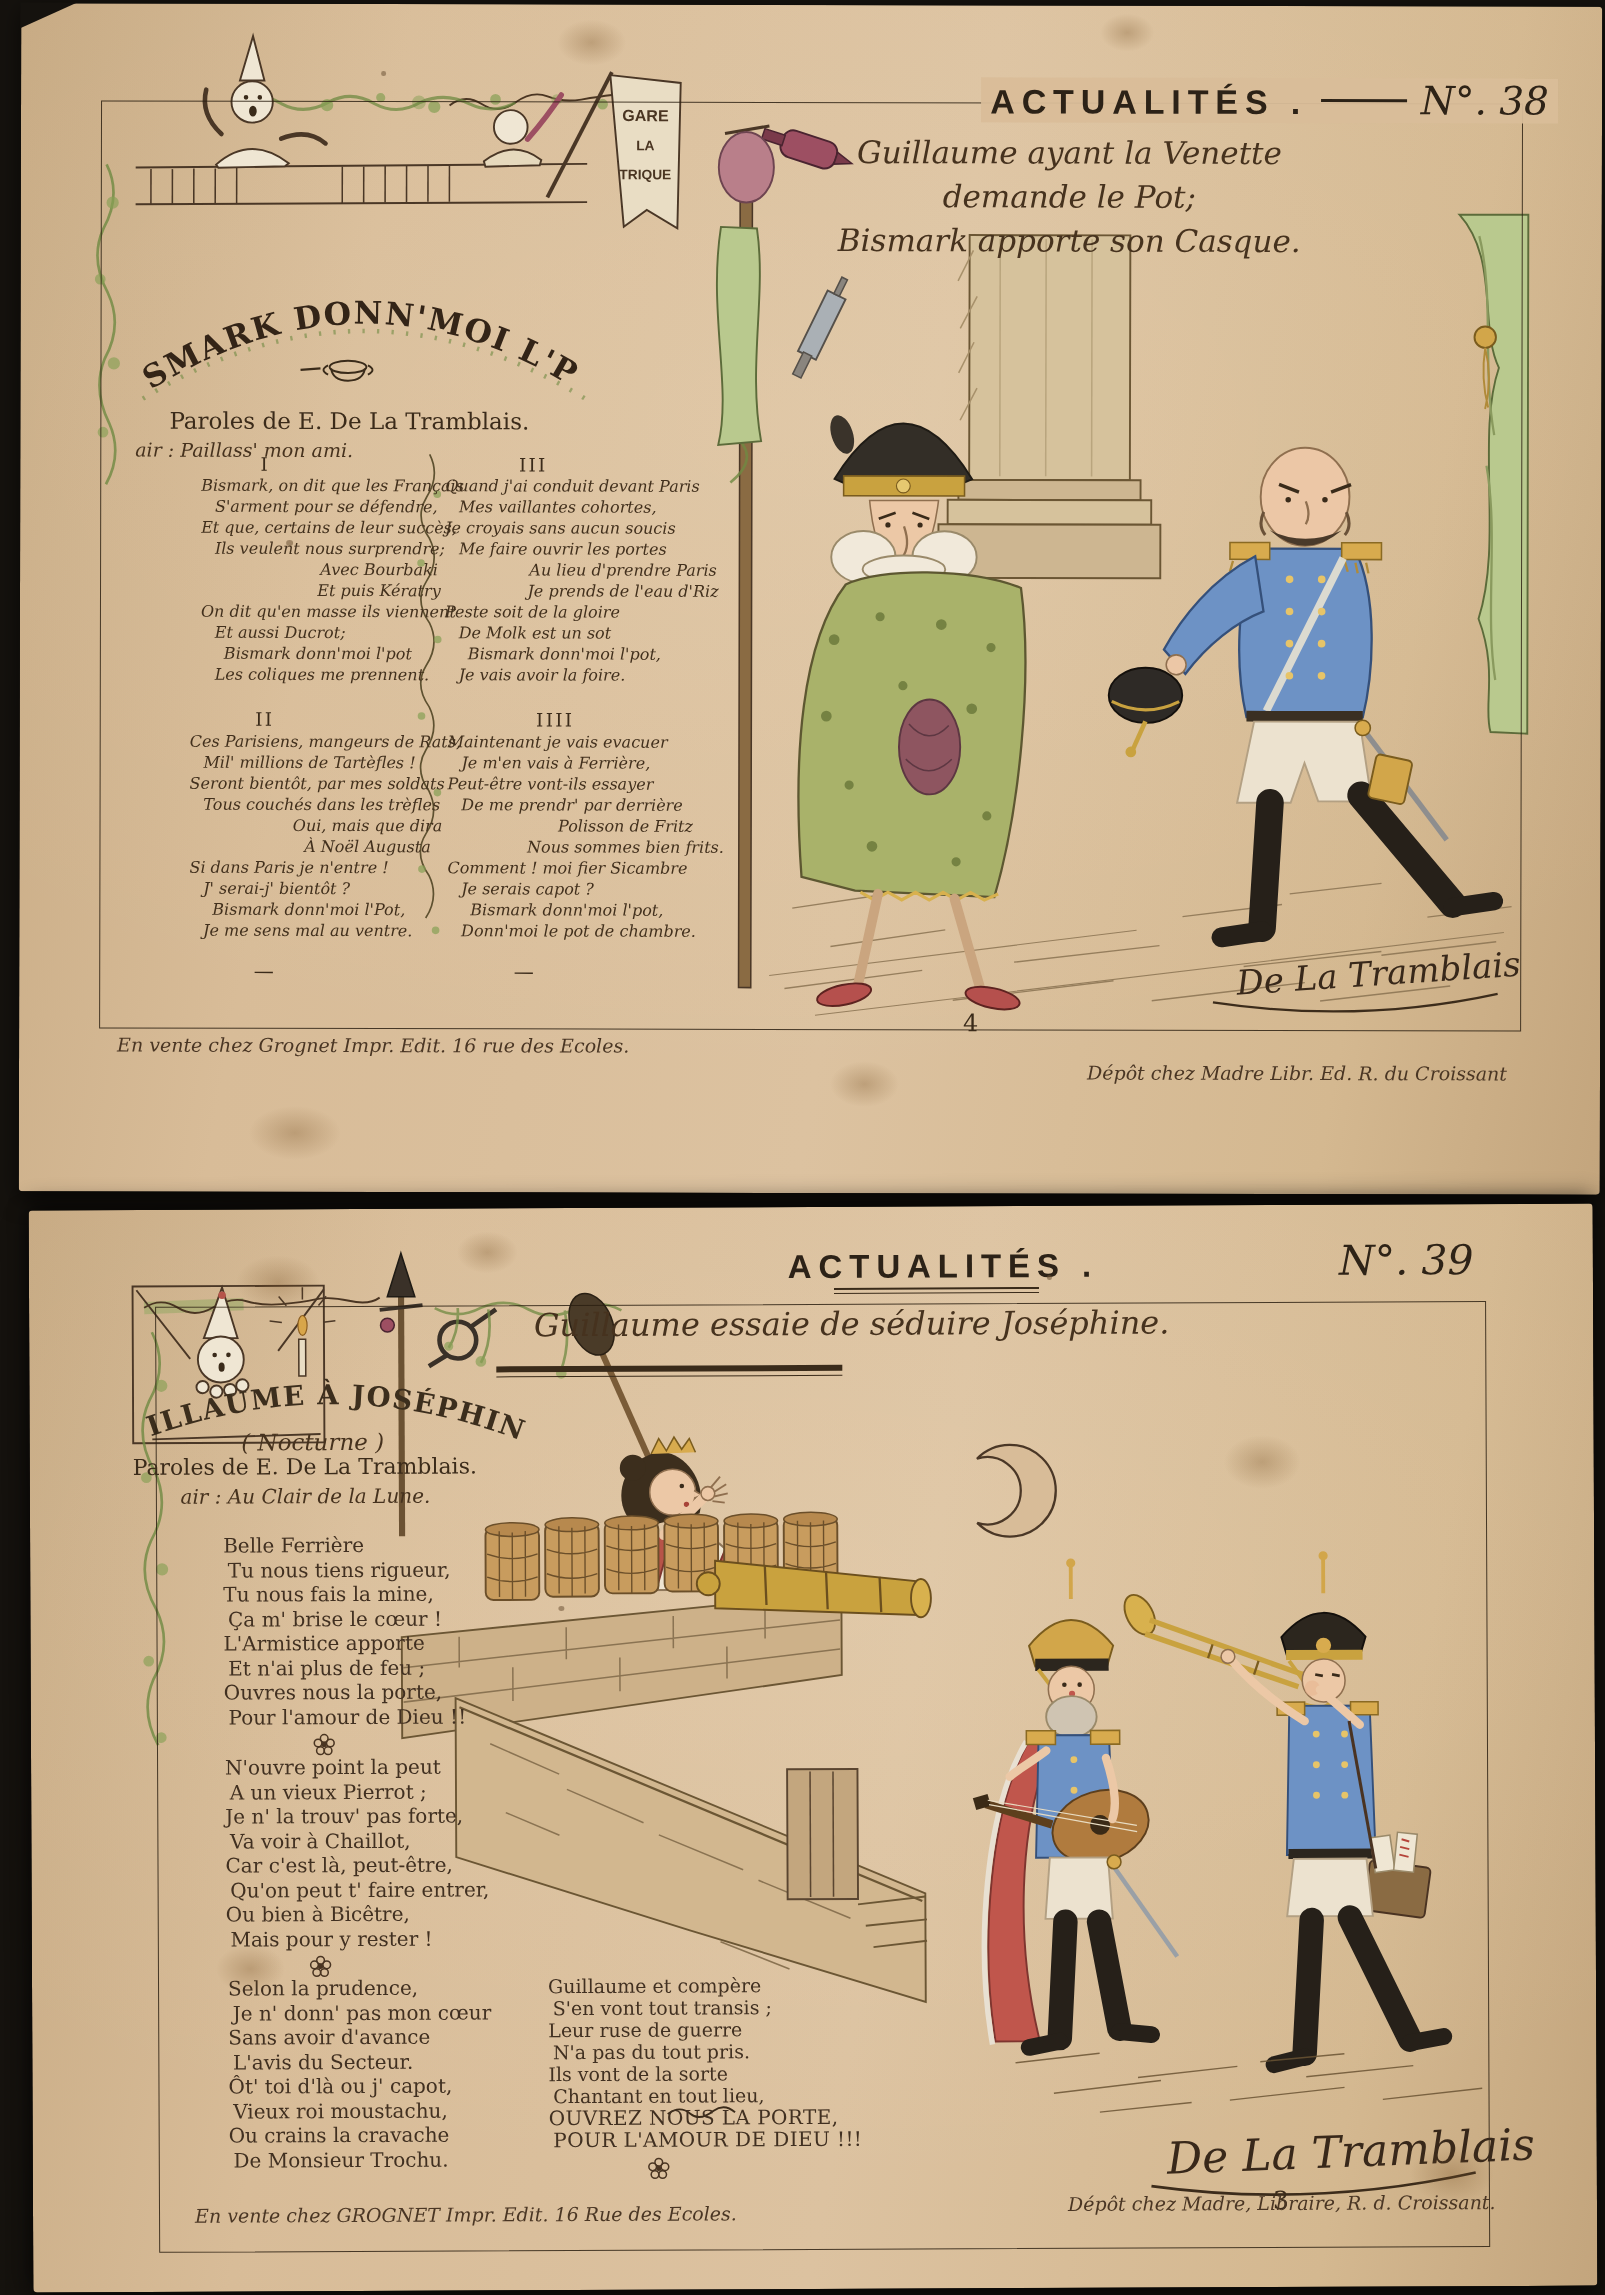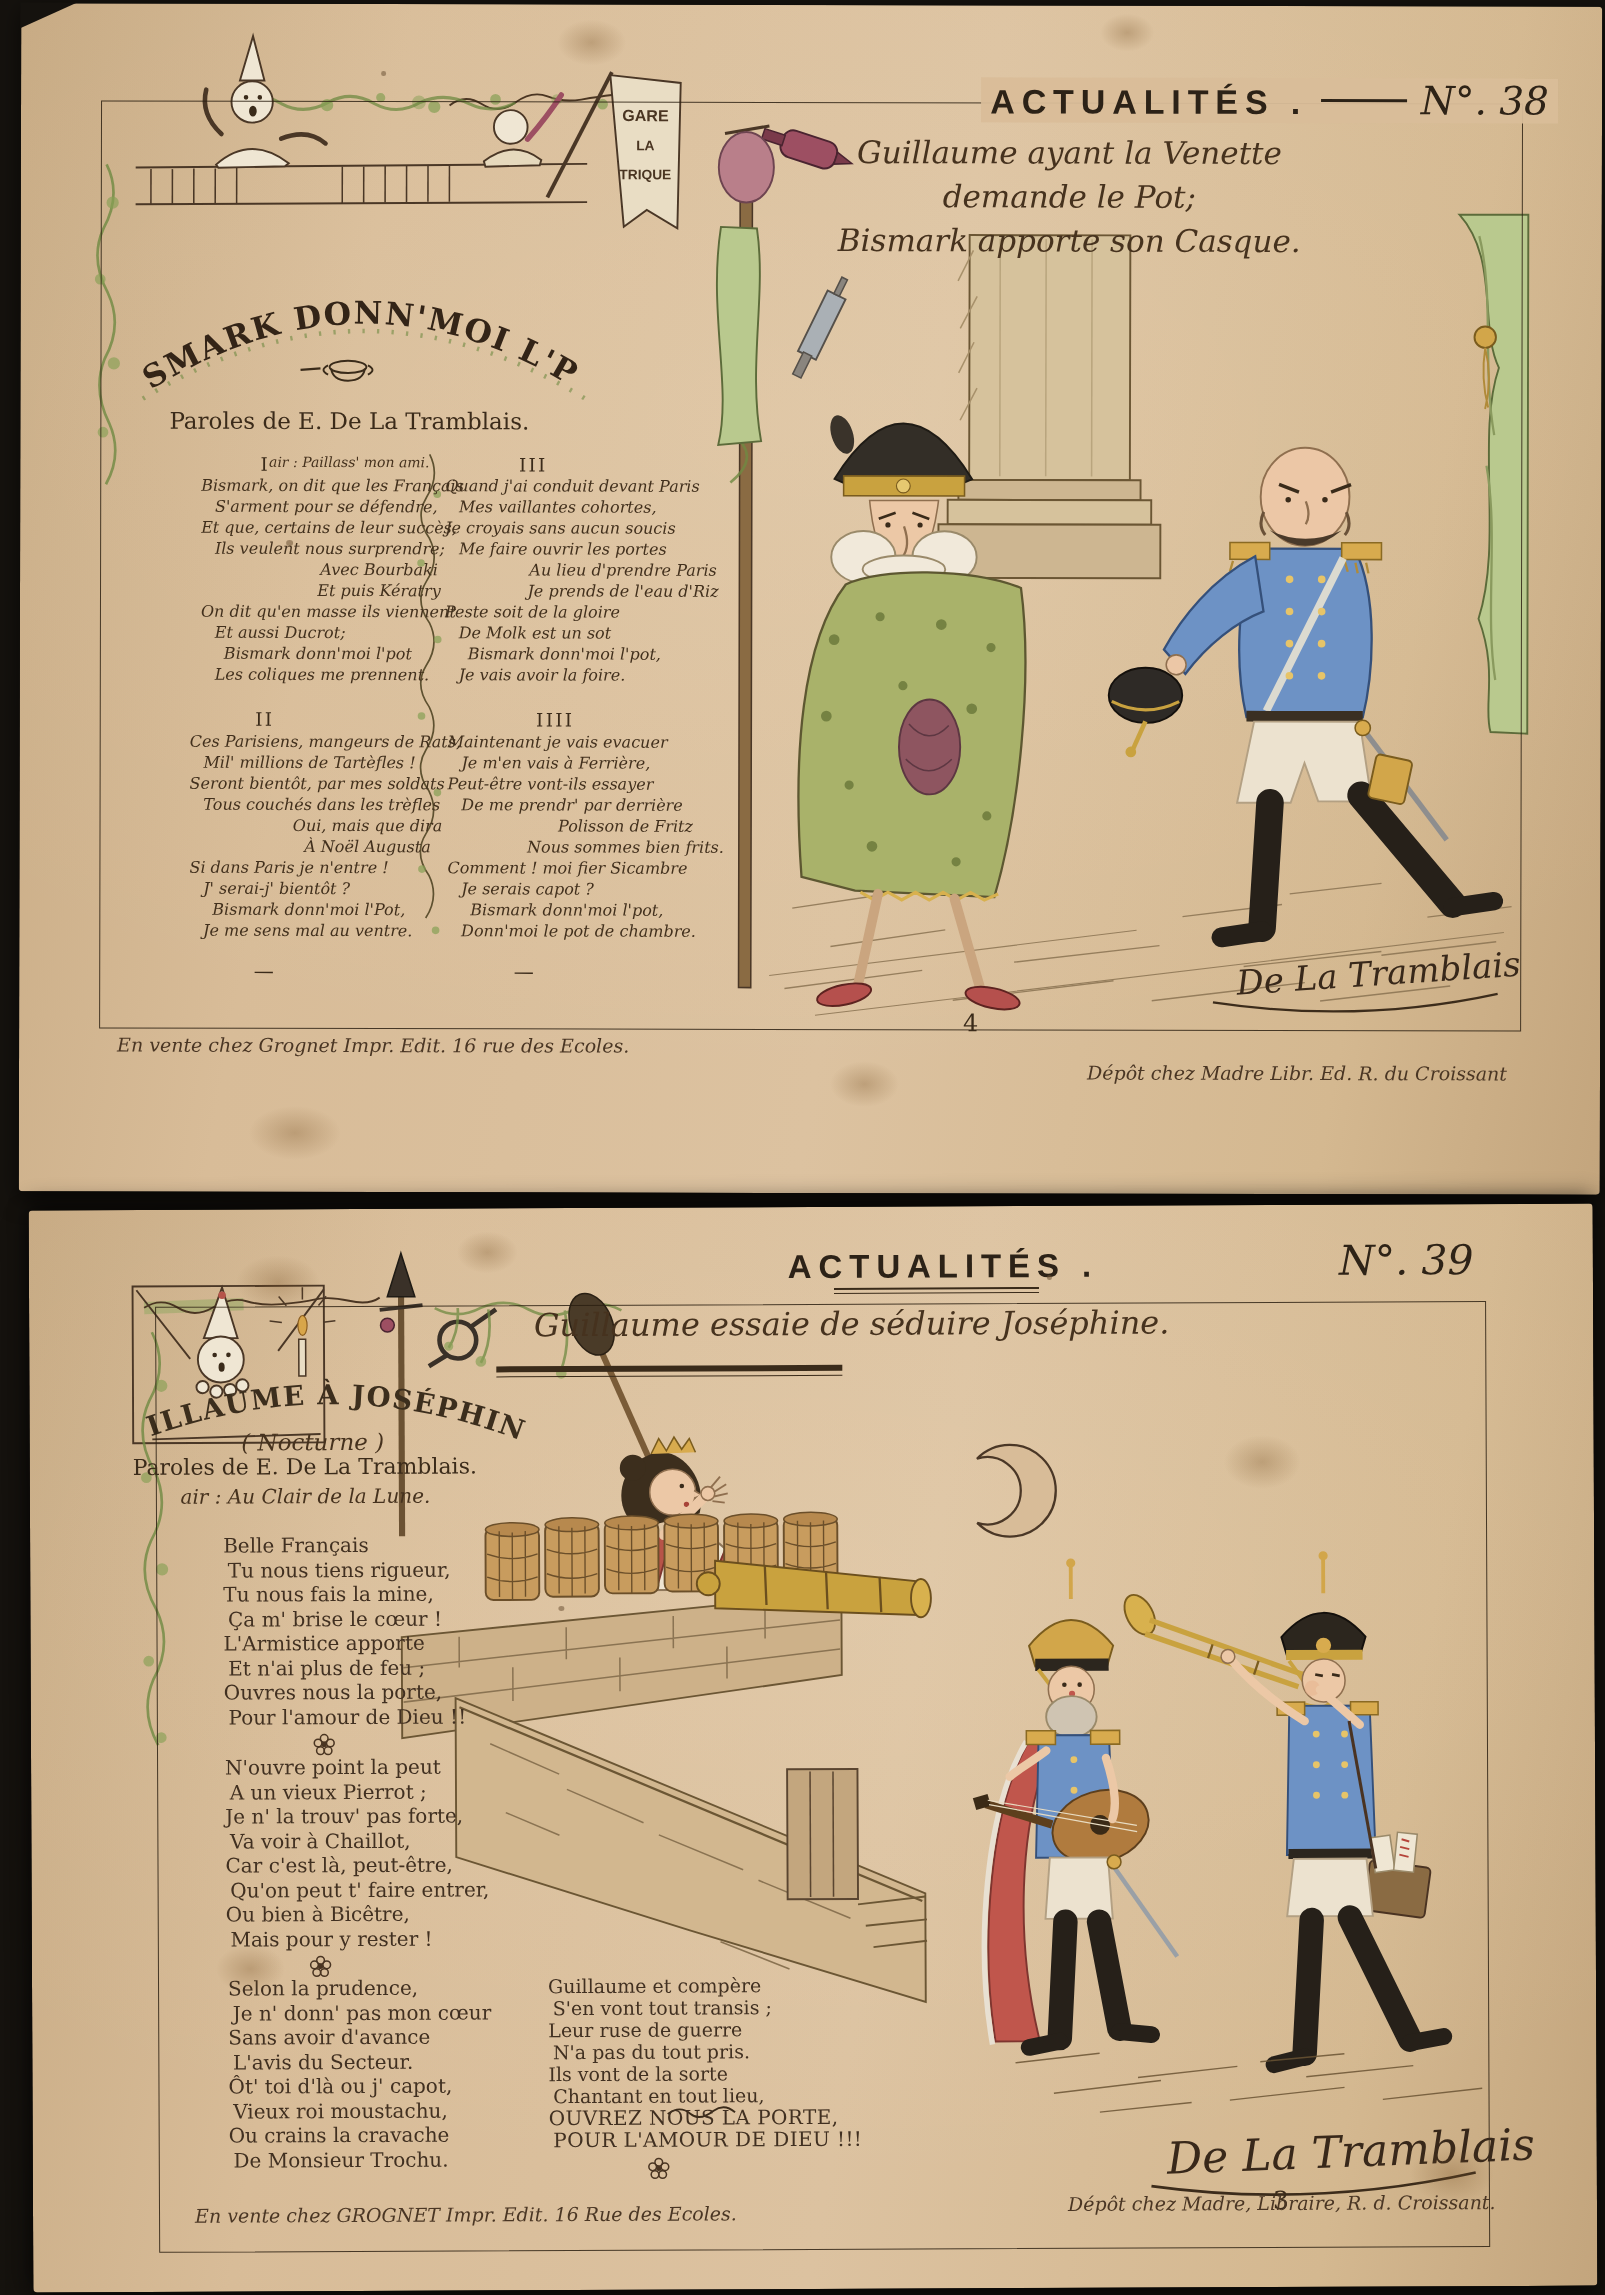--- a/index.html
+++ b/index.html
@@ -279,21 +279,21 @@
       <span class="act-num">N°. 38</span>
     </div>
 
     <div class="abs hand" style="left:796px;top:125px;width:505px;text-align:center;font-size:31px;line-height:44px;">
         <div class="capline">Guillaume ayant la Venette</div>
         <div class="capline">demande le Pot;</div>
         <div class="capline">Bismark apporte son Casque.</div>
       </div>
 
     <div class="abs print-rm nowrap" style="left:107px;top:404px;width:444px;text-align:center;font-size:23px;">Paroles de E. De La Tramblais.</div>
-    <div class="abs hand nowrap" style="left:115px;top:450px;width:428px;text-align:center;font-size:14px;">air : Paillass' mon ami.</div>
+    <div class="abs hand nowrap" style="left:115px;top:435px;width:428px;text-align:left;font-size:19px;">air : Paillass' mon ami.</div>
 
     <div class="abs numeral" style="left:115px;top:450px;width:260px;">I</div>
     <div class="abs verse38" style="left:181px;top:471px;width:321px;">
         <div class="vline">Bismark, on dit que les Français</div>
         <div class="vline">S'arment pour se défendre,</div>
         <div class="vline">Et que, certains de leur succès,</div>
         <div class="vline">Ils veulent nous surprendre;</div>
         <div class="vline">Avec Bourbaki</div>
         <div class="vline">Et puis Kératry</div>
         <div class="vline">On dit qu'en masse ils viennent</div>
@@ -632,21 +632,21 @@
     <div class="abs act-num nowrap" style="left:1310px;top:32px;font-size:41px;">N°. 39</div>
 
     <div class="abs hand nowrap" style="left:501px;top:98px;width:643px;text-align:center;font-size:32px;">Guillaume essaie de séduire Joséphine.</div>
     <div class="bar39" style="left:467px;top:158px;width:346px;"></div>
 
     <div class="abs hand nowrap" style="left:130px;top:220px;width:306px;text-align:center;font-size:23px;">( Nocturne )</div>
     <div class="abs print-rm nowrap" style="left:99px;top:245px;width:352px;text-align:center;font-size:22px;">Paroles de E. De La Tramblais.</div>
     <div class="abs hand nowrap" style="left:115px;top:275px;width:321px;text-align:center;font-size:20px;">air : Au Clair de la Lune.</div>
 
     <div class="abs verse39" style="left:193px;top:324px;width:291px;">
-        <div class="vline">Belle Français</div>
+        <div class="vline">Belle Ferrière</div>
         <div class="vline">Tu nous tiens rigueur,</div>
         <div class="vline">Tu nous fais la mine,</div>
         <div class="vline">Ça m' brise le cœur !</div>
         <div class="vline">L'Armistice apporte</div>
         <div class="vline">Et n'ai plus de feu ;</div>
         <div class="vline">Ouvres nous la porte,</div>
         <div class="vline">Pour l'amour de Dieu !!</div>
       </div>
     <div class="abs verse39" style="left:194px;top:546px;width:291px;">
         <div class="vline">N'ouvre point la peut</div>

